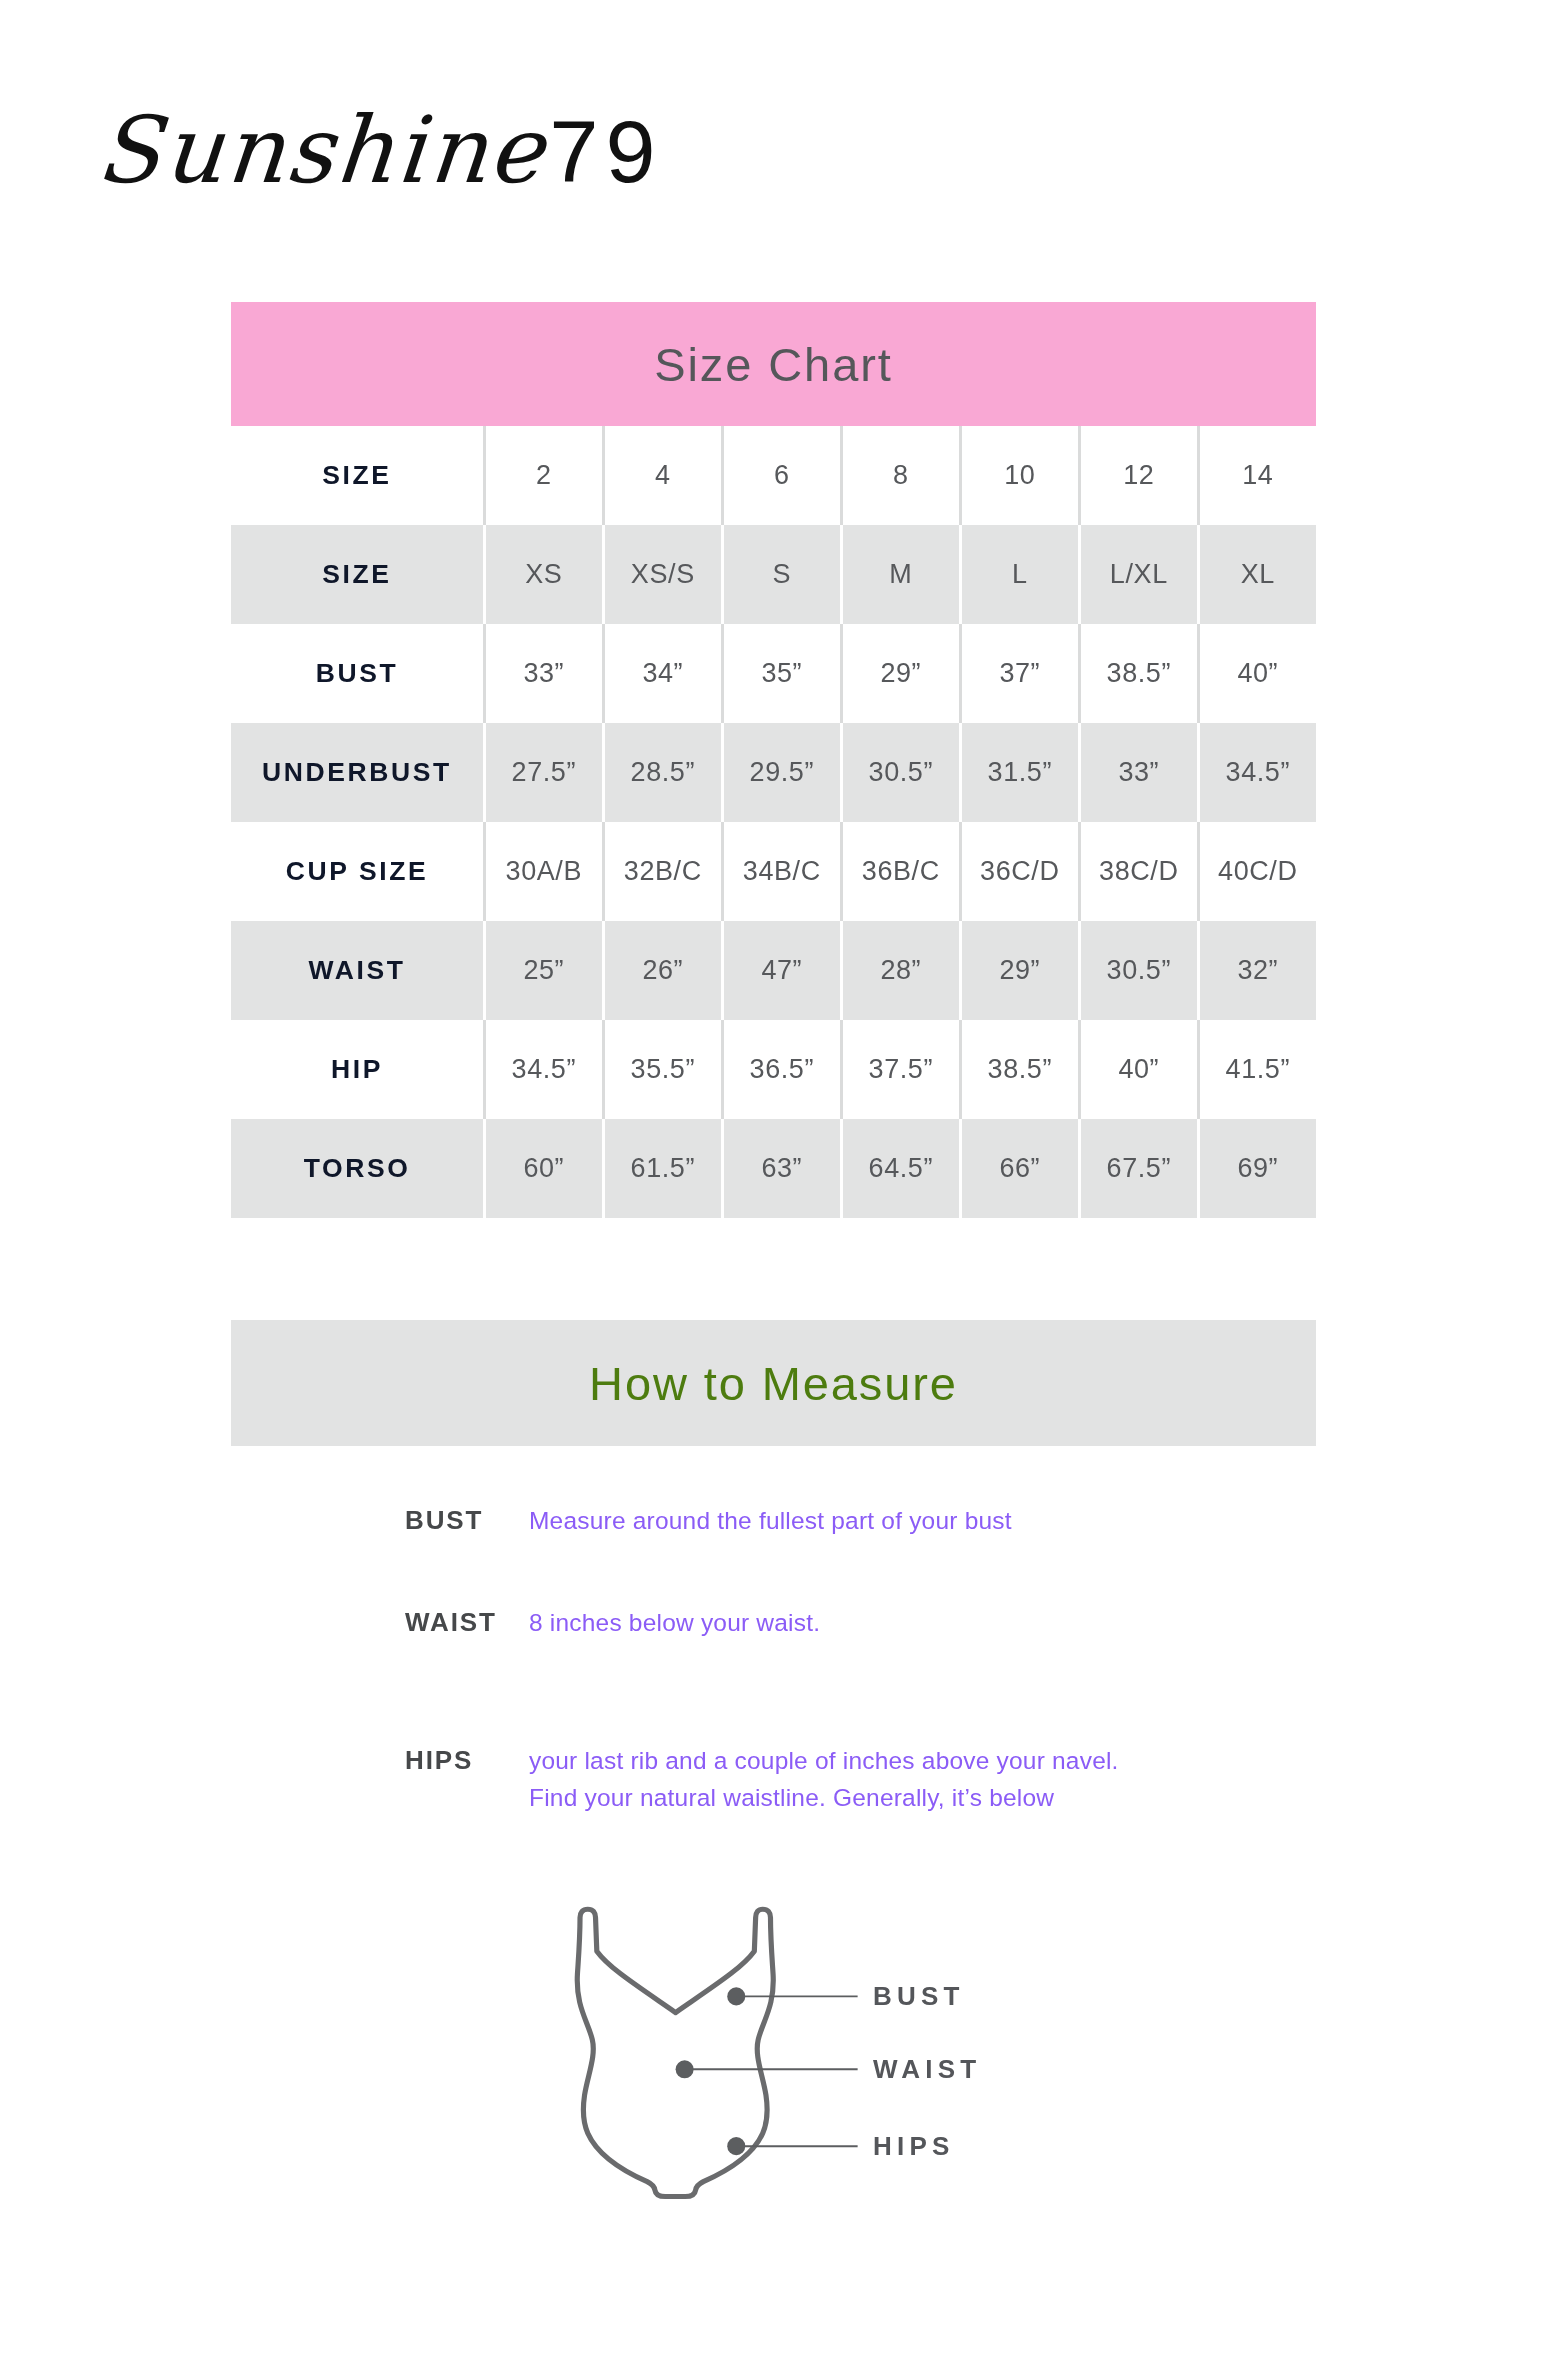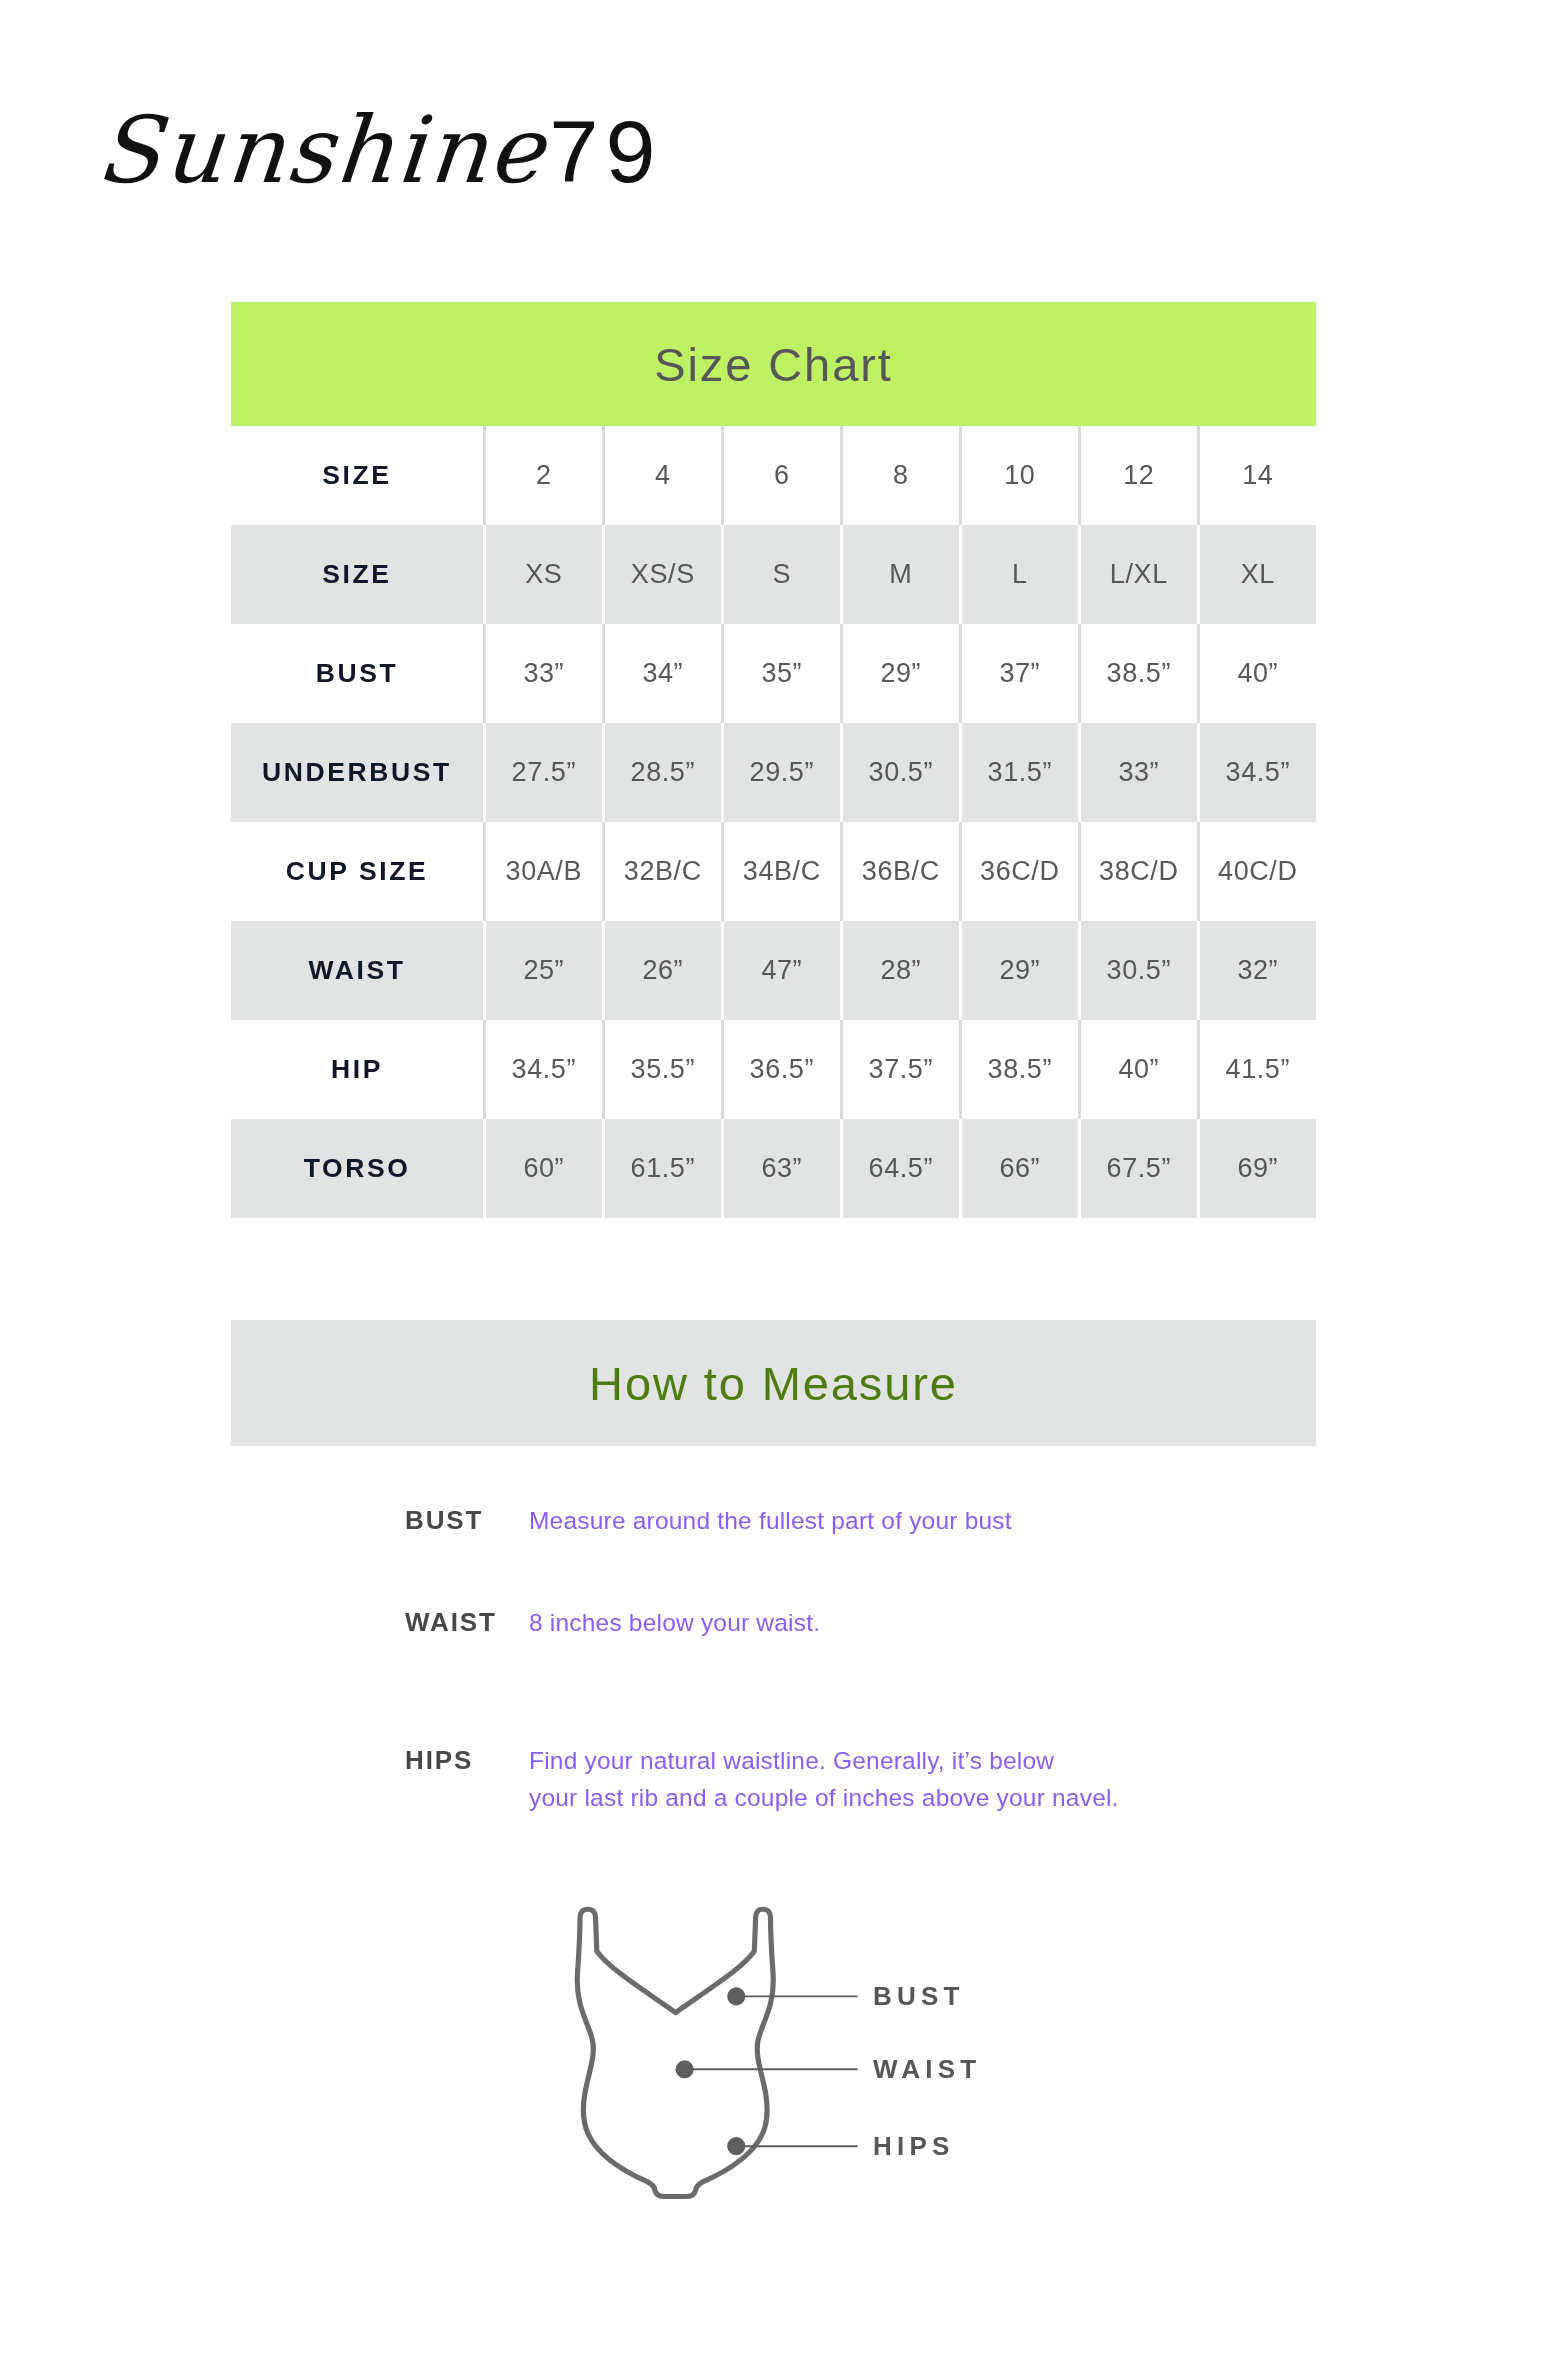--- a/index.html
+++ b/index.html
@@ -15,21 +15,21 @@
     letter-spacing:1.9px;transform:skewX(-8deg);transform-origin:left bottom;
   }
   .logo-number{
     font-family:Liberation Mono, monospace;font-size:90px;font-weight:400;
     letter-spacing:2.6px;margin-left:2.6px;
   }
 
   
   .size-chart{position:absolute;left:231px;top:302px;width:1085px;}
   .banner{
-    height:124px;background:#bef264;display:flex;align-items:center;justify-content:center;
+    height:124px;background:#f9a8d4;display:flex;align-items:center;justify-content:center;
     font-size:47px;color:#55575a;letter-spacing:1.9px;
   }
   .trow{
     display:grid;grid-template-columns:252px repeat(7,1fr);
     column-gap:2.6px;height:99px;background:#dadbdb;
   }
   .trow .cell{background:#ffffff;display:flex;align-items:center;justify-content:center;}
   .trow.shaded{background:#ffffff;}
   .trow.shaded .cell{background:#e2e3e3;}
   .cell.label{font-weight:bold;font-size:26.5px;letter-spacing:2.6px;color:#0f172a;}
@@ -166,22 +166,22 @@
       </div>
       <div class="measure-item" style="top: 1604px;">
         <div class="m-label">WAIST</div>
         <div class="m-lines">
           <div class="m-line">8 inches below your waist.</div>
         </div>
       </div>
       <div class="measure-item" style="top: 1742px;">
         <div class="m-label">HIPS</div>
         <div class="m-lines">
+          <div class="m-line">your last rib and a couple of inches above your navel.</div>
           <div class="m-line">Find your natural waistline. Generally, it’s below</div>
-          <div class="m-line">your last rib and a couple of inches above your navel.</div>
         </div>
       </div>
     </div>
 
   <div class="diagram">
     <svg width="452" height="439" viewBox="0 0 700 680">
       <path class="suit-outline" d="M 60,5
            C 52,5 48,10 48,18
            C 48,50 46,75 44,105
            C 41,155 60,178 67,207

